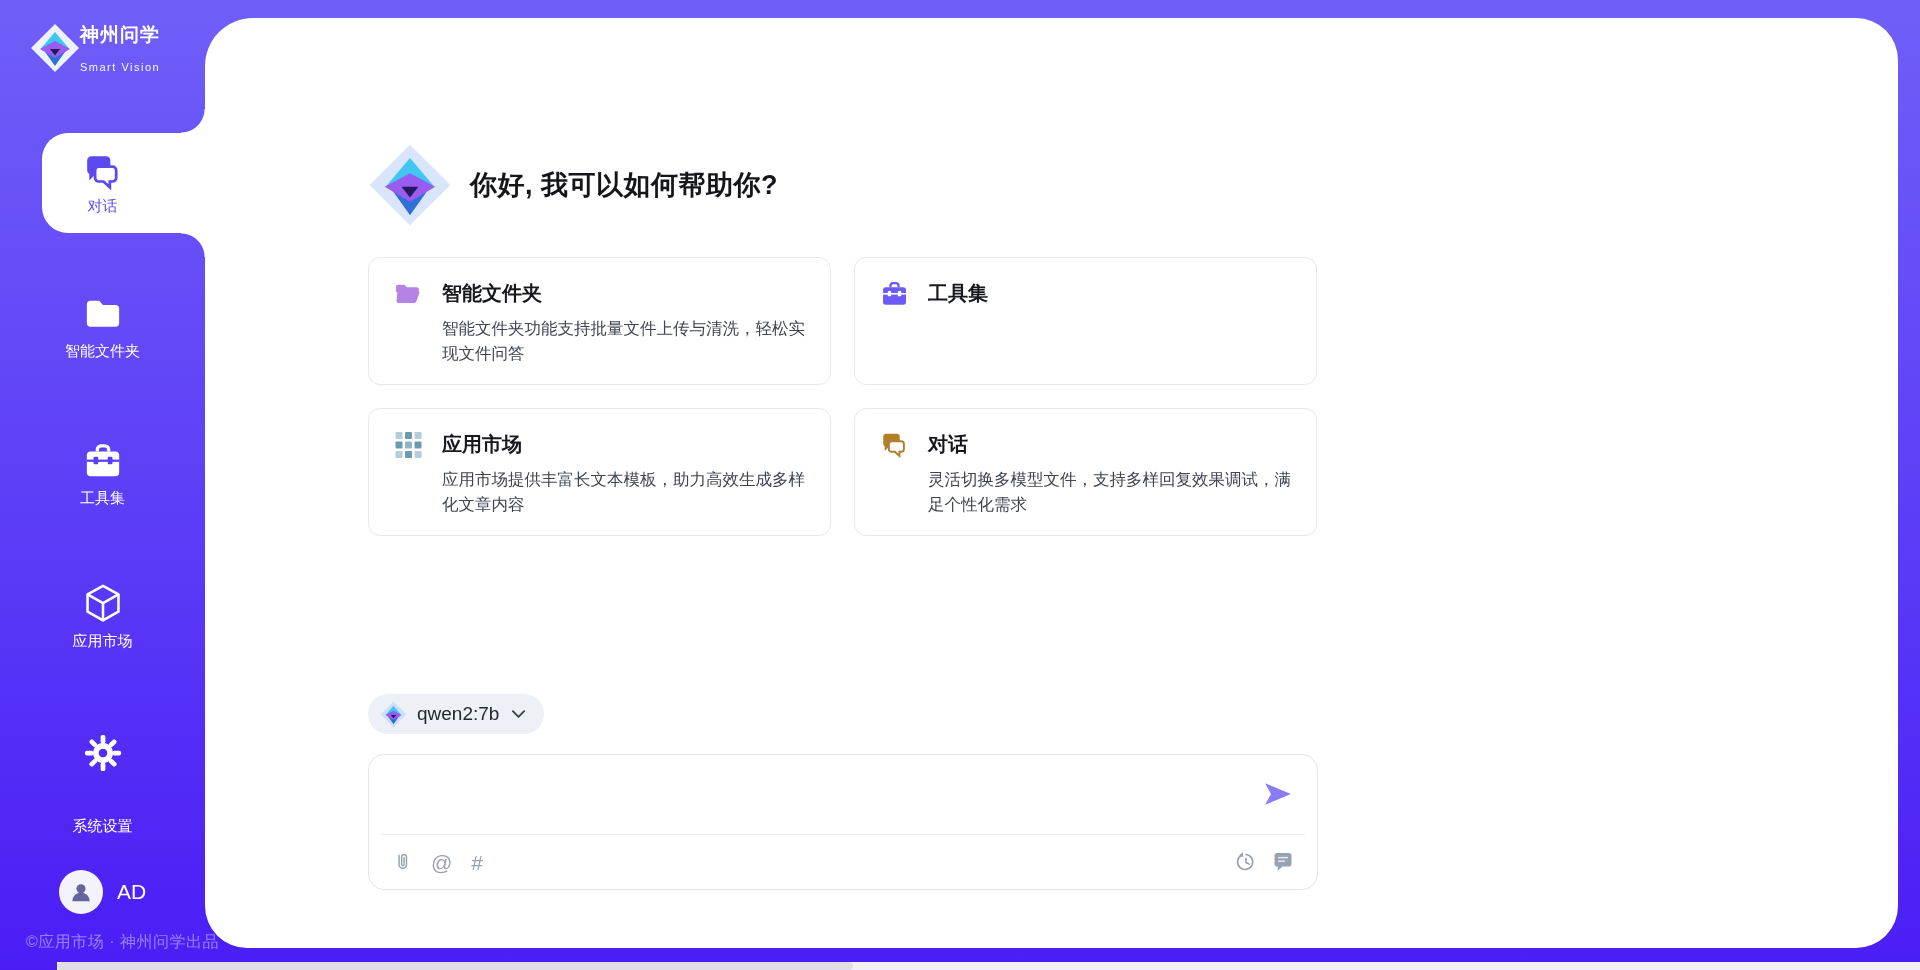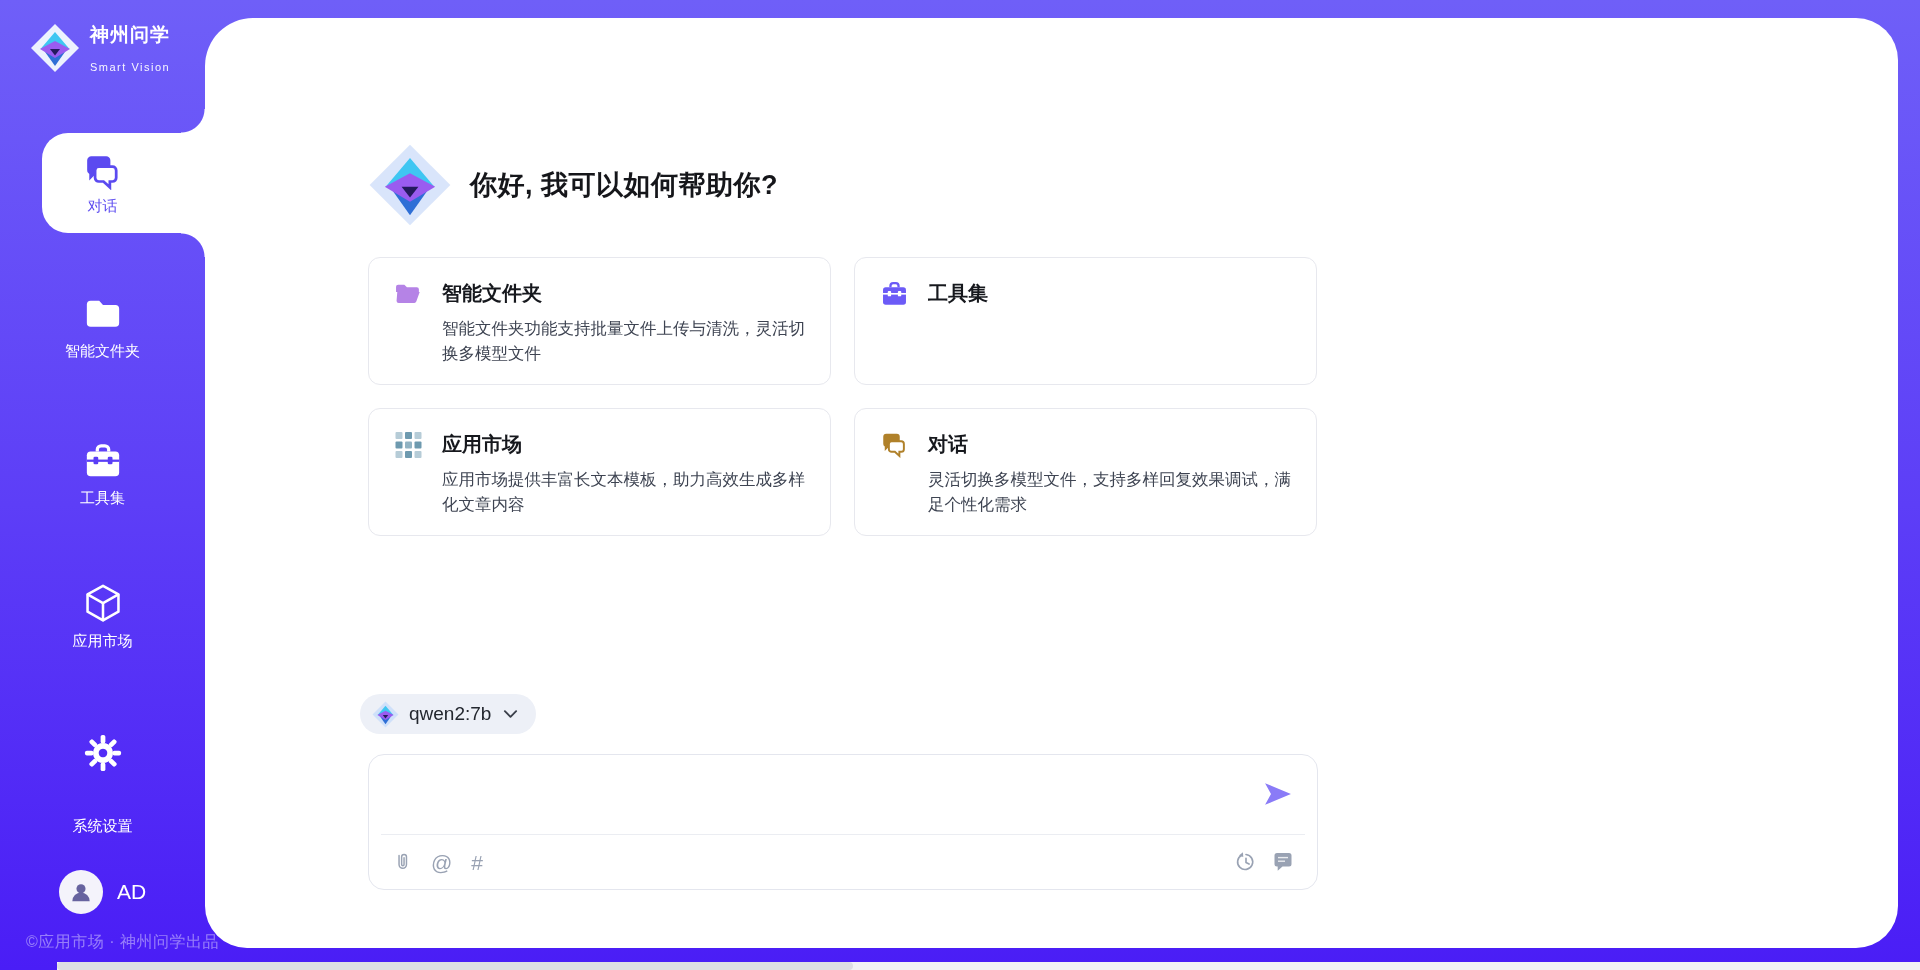--- a/index.html
+++ b/index.html
@@ -13,21 +13,21 @@
 
   
   .main-panel {
     position:absolute; left:205px; top:18px; right:22px; bottom:22px;
     background:#ffffff; border-radius:48px 42px 42px 42px;
   }
 
   
   .sidebar { position:absolute; left:0; top:0; width:205px; height:970px; }
 
-  .brand { position:absolute; left:30px; top:22px; display:flex; align-items:center; gap:10px; }
+  .brand { position:absolute; left:30px; top:22px; display:flex; align-items:center; }
   .brand svg { width:50px; height:50px; }
   .brand-text { display:flex; flex-direction:column; }
   .brand-name { color:#fff; font-size:19px; font-weight:bold; letter-spacing:1px; }
   .brand-sub { color:rgba(255,255,255,.95); font-size:11px; letter-spacing:1.5px; margin-top:13px; }
 
   .tab-active {
     position:absolute; left:42px; top:133px; width:163px; height:100px;
     background:#fff; border-radius:26px 0 0 26px;
   }
   .fillet-top {
@@ -93,21 +93,21 @@
   .card-head { display:flex; align-items:center; gap:20px; }
   .card-head svg { width:27px; height:26px; flex:0 0 auto; }
   .card-title { font-size:20px; font-weight:bold; color:#16181d; }
   .card-desc {
     margin:9px 0 0 47px; width:372px;
     font-size:16.5px; line-height:1.5; color:#3e4452;
   }
 
   
   .model-pill {
-    position:absolute; left:360px; top:694px; height:40px;
+    position:absolute; left:368px; top:694px; height:40px;
     display:inline-flex; align-items:center; gap:10px;
     background:#edf0f7; border-radius:20px; padding:0 18px 0 12px; cursor:pointer;
   }
   .model-pill .pill-logo { width:27px; height:27px; }
   .model-label { font-size:19px; color:#23272f; }
   .model-pill .chev { width:15px; height:10px; margin-left:2px; }
 
   .composer {
     position:absolute; left:368px; top:754px; width:950px; height:136px;
     background:#fff; border:1.5px solid #e4e6ee; border-radius:16px;
@@ -253,21 +253,21 @@
   <div class="cards">
 
     <div class="card">
       <div class="card-head">
         <svg viewBox="0 0 26 22" style="color:#b583e6">
           <path d="M1,4 a2,2 0 0 1 2,-2 h6 l2.5,2.5 h9.5 a2,2 0 0 1 2,2 V9 H1 Z" fill="currentColor"></path>
           <path d="M2.2,9 h21.6 l-3.3,9.3 a2,2 0 0 1 -1.9,1.3 H3.5 a2,2 0 0 1 -2,-1.8 Z" fill="currentColor"></path>
         </svg>
         <span class="card-title">智能文件夹</span>
       </div>
-      <div class="card-desc">智能文件夹功能支持批量文件上传与清洗，灵活切换多模型文件</div>
+      <div class="card-desc">智能文件夹功能支持批量文件上传与清洗，轻松实现文件问答</div>
     </div>
 
     <div class="card">
       <div class="card-head">
         <svg viewBox="0 0 40 38" style="color:#6c5bf7">
           <path d="M14,9 V7 a4,4 0 0 1 4,-4 h4 a4,4 0 0 1 4,4 v2" fill="none" stroke="currentColor" stroke-width="3.4"></path>
           <rect x="3" y="9" width="34" height="26" rx="4" fill="currentColor"></rect>
           <rect x="3" y="17.5" width="34" height="2.4" fill="#ffffff"></rect>
           <rect x="10" y="14.5" width="5" height="8" rx="1.4" fill="#ffffff"></rect>
           <rect x="25" y="14.5" width="5" height="8" rx="1.4" fill="#ffffff"></rect>

